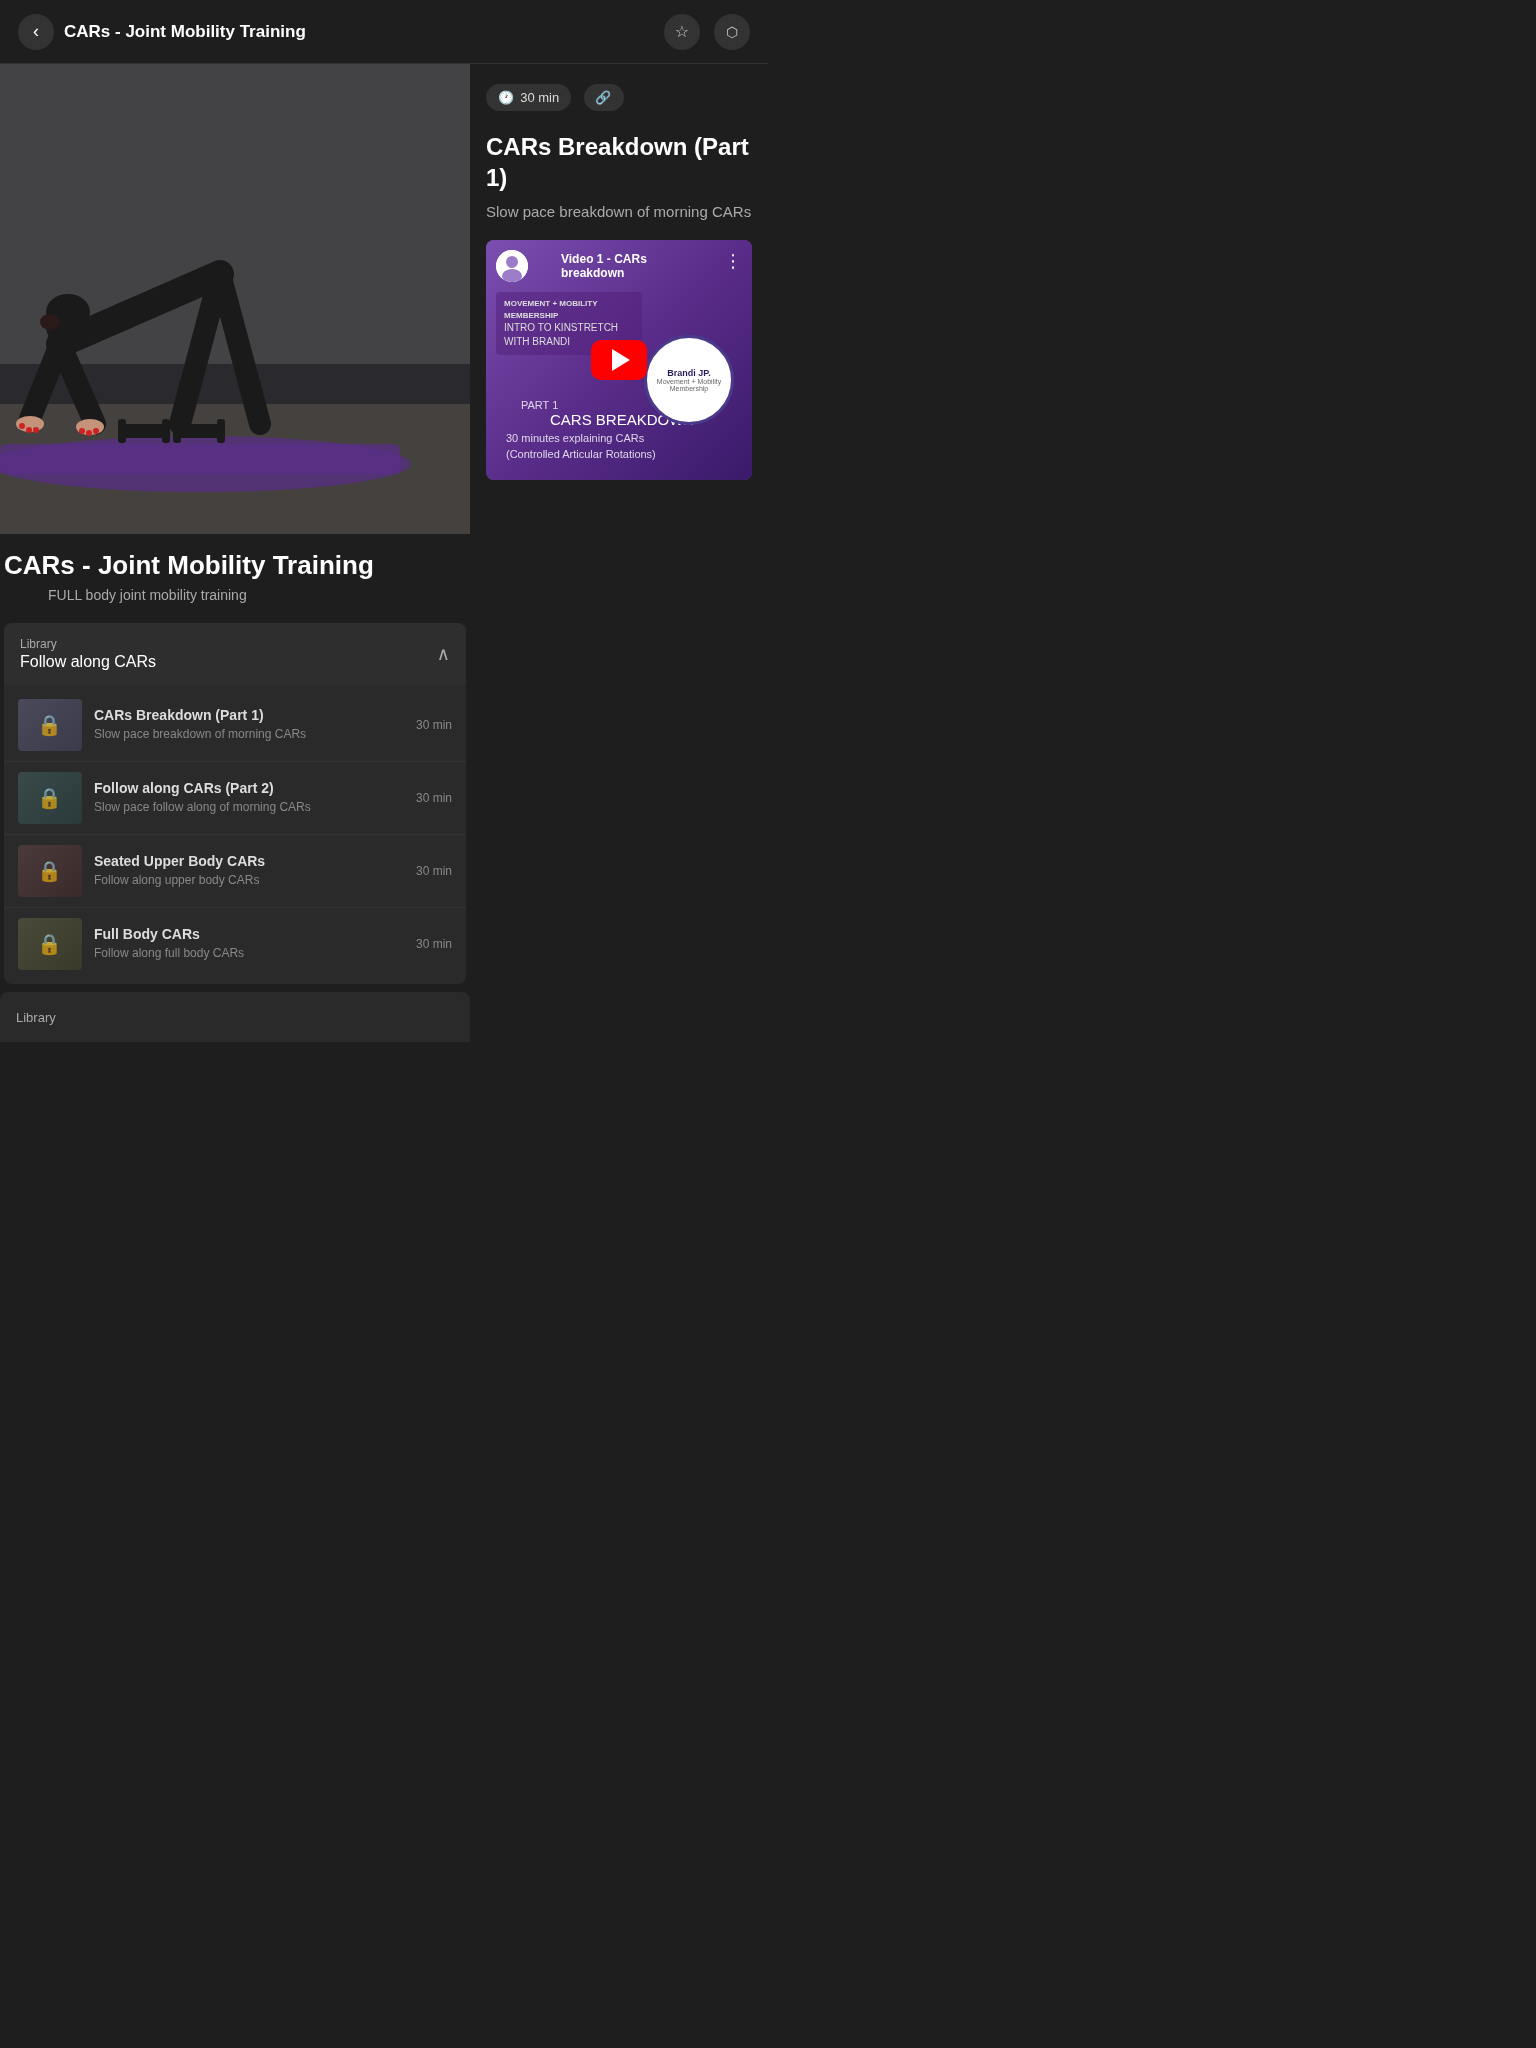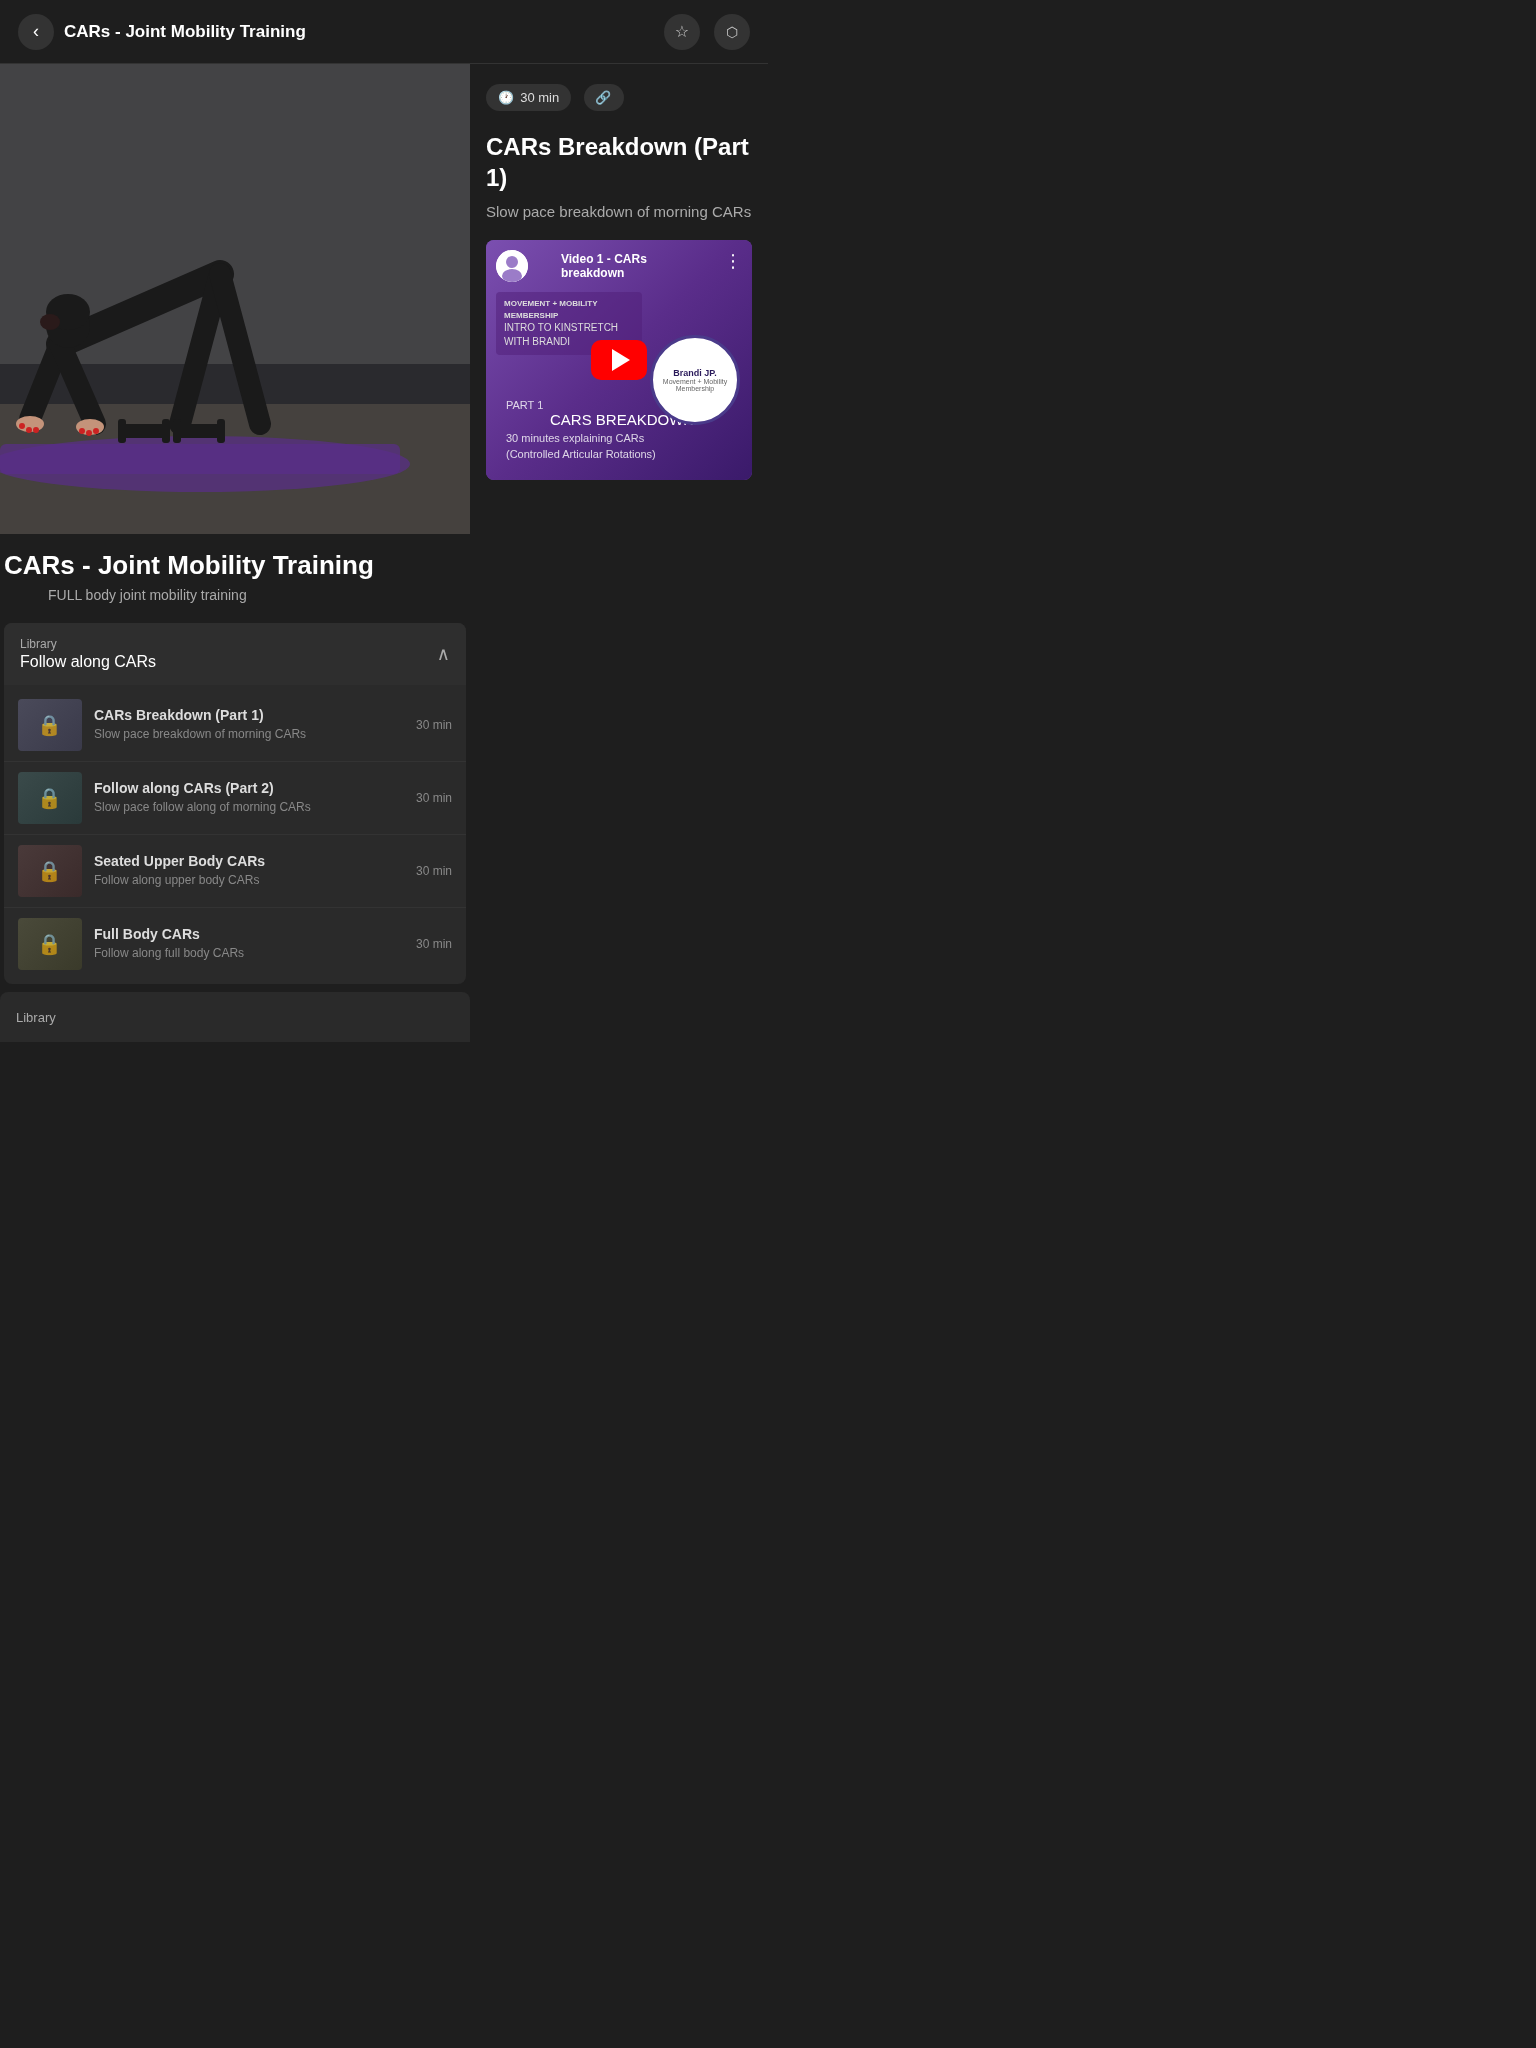--- a/index.html
+++ b/index.html
@@ -317,34 +317,35 @@
     }
     .video-left-text {
       position: absolute;
       bottom: 20px;
       left: 20px;
       color: #fff;
     }
     .video-part-label {
       font-size: 11px;
       opacity: 0.8;
+      margin-left: 15px;
     }
     .video-part-breakdown {
       font-size: 15px;
       font-weight: 400;
       margin-left: 44px;
     }
     .video-minutes-text {
       font-size: 11px;
       opacity: 0.8;
       margin-top: 4px;
     }
     .video-branding {
       position: absolute;
-      right: 12px;
+      right: 18px;
       bottom: 20px;
       top: 60px;
       display: flex;
       flex-direction: column;
       align-items: center;
       justify-content: center;
     }
     .branding-circle {
       width: 90px;
       height: 90px;

